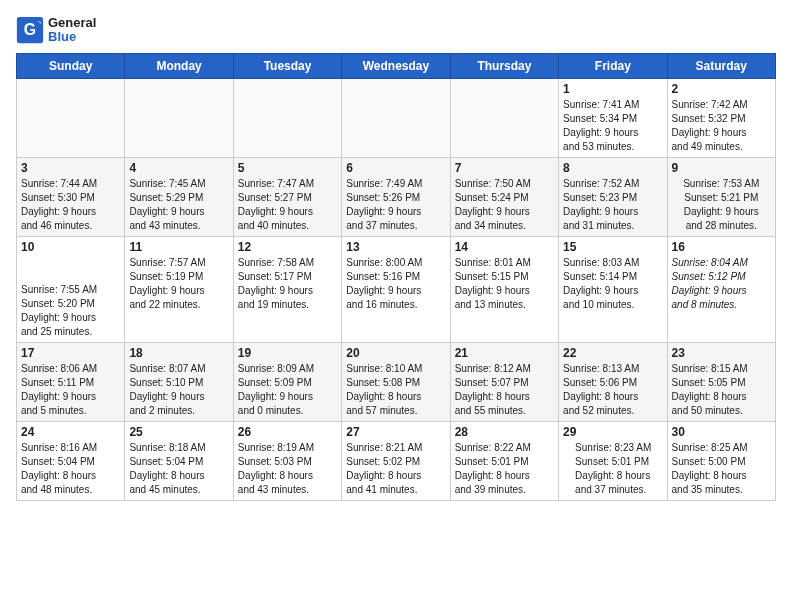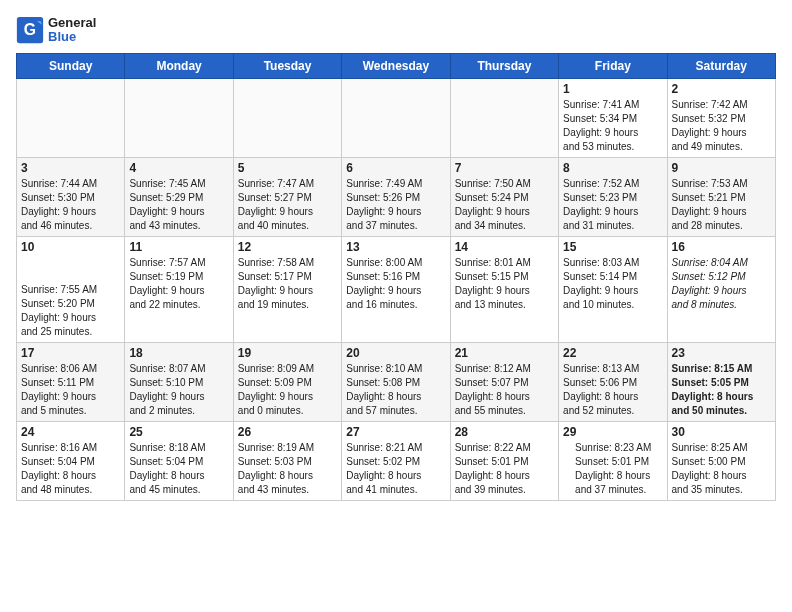--- a/index.html
+++ b/index.html
@@ -177,21 +177,21 @@
         </td>
         <td>
           <div class="day-num">8</div>
           <div class="day-detail" style="white-space: pre-line;">Sunrise: 7:52 AM
 Sunset: 5:23 PM
 Daylight: 9 hours
 and 31 minutes.</div>
         </td>
         <td>
           <div class="day-num">9</div>
-          <div class="day-detail" style="white-space: pre-line;">Sunrise: 7:53 AM
+          <div class="day-detail" style="white-space: pre-line; text-align: center;">Sunrise: 7:53 AM
 Sunset: 5:21 PM
 Daylight: 9 hours
 and 28 minutes.</div>
         </td>
       </tr>
       <tr>
         <td>
           <div class="day-num">10</div>
           <div class="day-detail" style="white-space: pre-line; margin-top: 29px;">Sunrise: 7:55 AM
 Sunset: 5:20 PM
@@ -279,21 +279,21 @@
         </td>
         <td>
           <div class="day-num">22</div>
           <div class="day-detail" style="white-space: pre-line;">Sunrise: 8:13 AM
 Sunset: 5:06 PM
 Daylight: 8 hours
 and 52 minutes.</div>
         </td>
         <td>
           <div class="day-num">23</div>
-          <div class="day-detail" style="white-space: pre-line; font-weight: bold;">Sunrise: 8:15 AM
+          <div class="day-detail" style="white-space: pre-line;">Sunrise: 8:15 AM
 Sunset: 5:05 PM
 Daylight: 8 hours
 and 50 minutes.</div>
         </td>
       </tr>
       <tr>
         <td>
           <div class="day-num">24</div>
           <div class="day-detail" style="white-space: pre-line;">Sunrise: 8:16 AM
 Sunset: 5:04 PM

